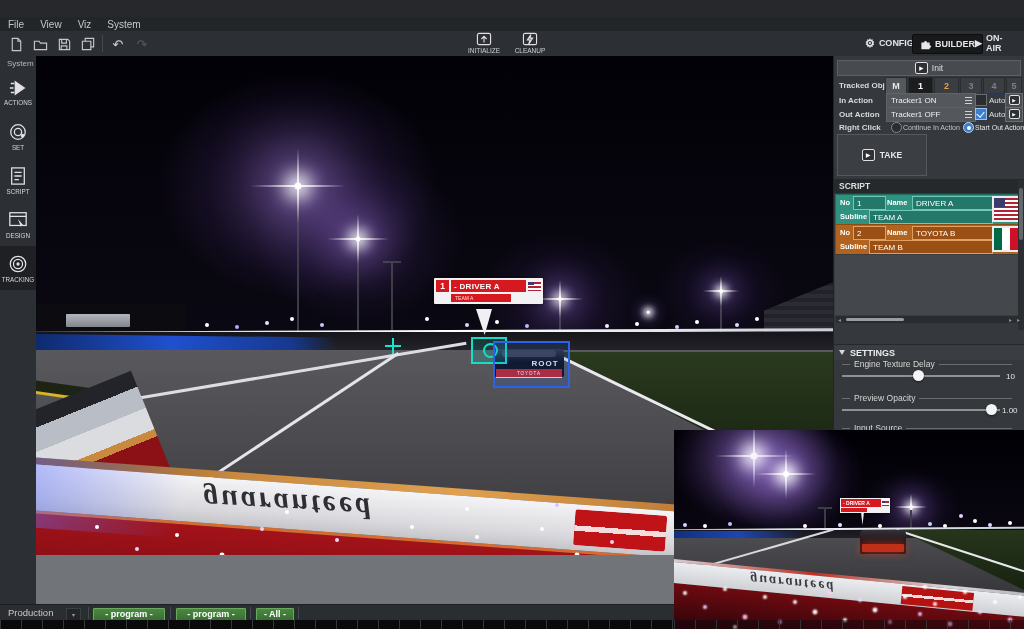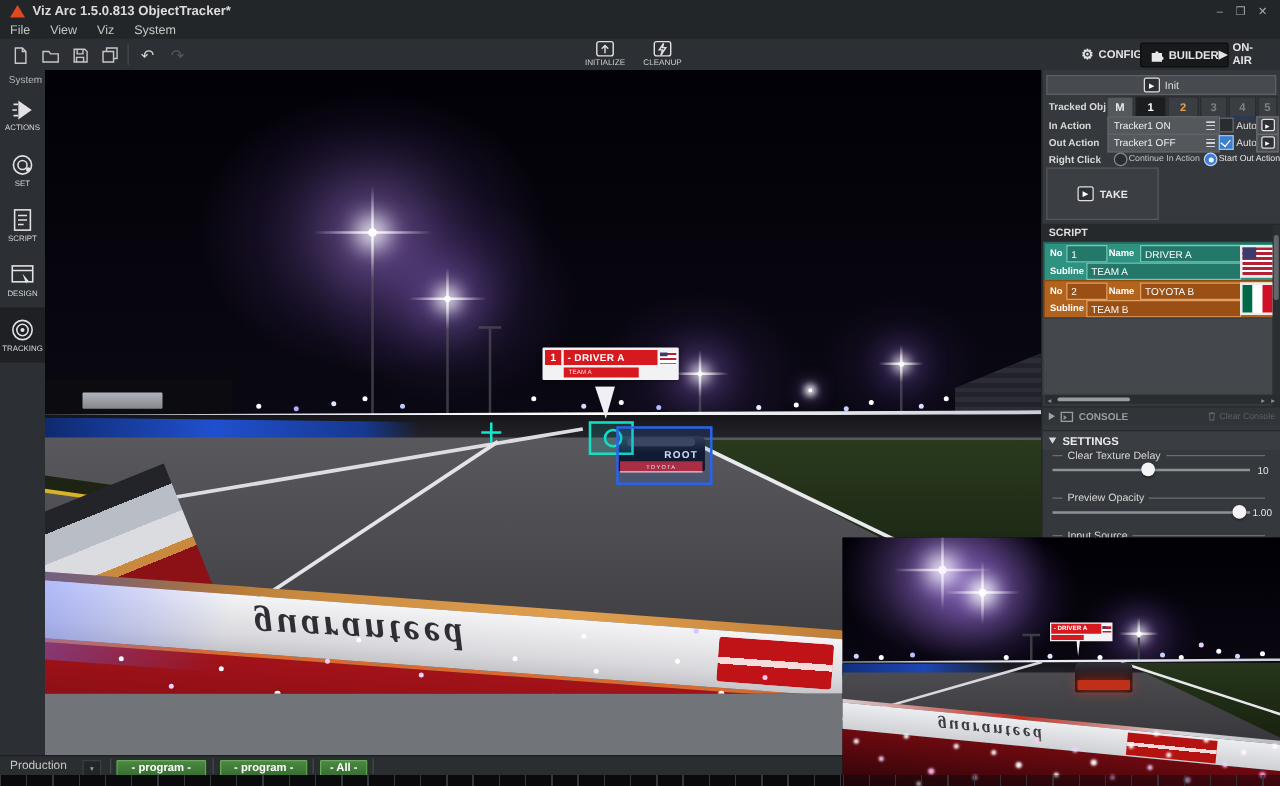--- a/index.html
+++ b/index.html
@@ -171,29 +171,20 @@
   #piphood .gtxt{position:absolute;left:88px;top:1px;font-family:"Liberation Serif",serif;font-style:italic;font-weight:bold;font-size:14px;color:#3a3a40;letter-spacing:2px;transform:scaleY(-1);}
   #piphood .patch{position:absolute;left:240px;top:2px;width:72px;height:18px;background:#b51212;background-image:linear-gradient(0deg,transparent 42%,rgba(255,255,255,.85) 42% 58%,transparent 58%);}
   #piphood .red{height:66px;background:linear-gradient(#6e0a10,#33050a 60%,#1c0206);}
   #pipsparkles{left:0;top:0;width:2px;height:2px;border-radius:50%;}
 </style>
 </head>
 <body>
 
 <div id="app">
 
-  <div id="titlebar" class="abs">
-    <div id="logo"></div>
-    <span id="title">Viz Arc 1.5.0.813 ObjectTracker*</span>
-    <div id="wincontrols">
-      <span>–</span>
-      <span>❐</span>
-      <span>✕</span>
-    </div>
-  </div>
 
   <div id="menubar" class="abs">
     <span>File</span>
     <span>View</span>
     <span>Viz</span>
     <span>System</span>
   </div>
 
   <div id="toolbar" class="abs">
     <div class="tbtn" style="left:6px">
@@ -491,43 +482,29 @@
         <div class="handle"></div>
       </div>
 
     <div id="hscroll" class="abs">
       <span class="ar" style="left:2px">◂</span>
       <div class="handle"></div>
       <span class="ar" style="right:10px">▸</span>
       <span class="ar" style="right:2px">▸</span>
     </div>
 
-    <div id="consolehdr" class="abs">
-      <span class="tri-r"></span>
-      <svg width="11" height="9" viewBox="0 0 12 10" style="stroke:#9a9da0;fill:none;stroke-width:1.2">
-          <rect x="1" y="1" width="10" height="8"></rect>
-          <path d="M3 4l2 1.5L3 7"></path>
-        </svg>
-      <span class="ctext">CONSOLE</span>
-      <span class="clear">
-        <svg width="7" height="8" viewBox="0 0 8 9" style="stroke:#5d6064;fill:none;stroke-width:1">
-            <path d="M1 2h6M3 2V1h2v1M1.8 2l.5 6h3.4l.5-6"></path>
-          </svg>
-        <span>Clear Console</span>
-      </span>
-    </div>
 
     <div id="settingshdr" class="abs">
       <span class="tri-d"></span>
       <span>SETTINGS</span>
     </div>
 
     <div class="sldlabel" style="top:303px">
       <span class="ln short"></span>
-        <span>Clear Texture Delay</span>
+        <span>Engine Texture Delay</span>
         <span class="ln"></span>
     </div>
     <div class="slider" style="top:315px">
       <div class="track"></div>
       <div class="knob" style="left: calc(48% - 5px);"></div>
     </div>
     <span class="sldval abs" style="left:172px;top:316px">10</span>
 
     <div class="sldlabel" style="top:337px">
       <span class="ln short"></span>

